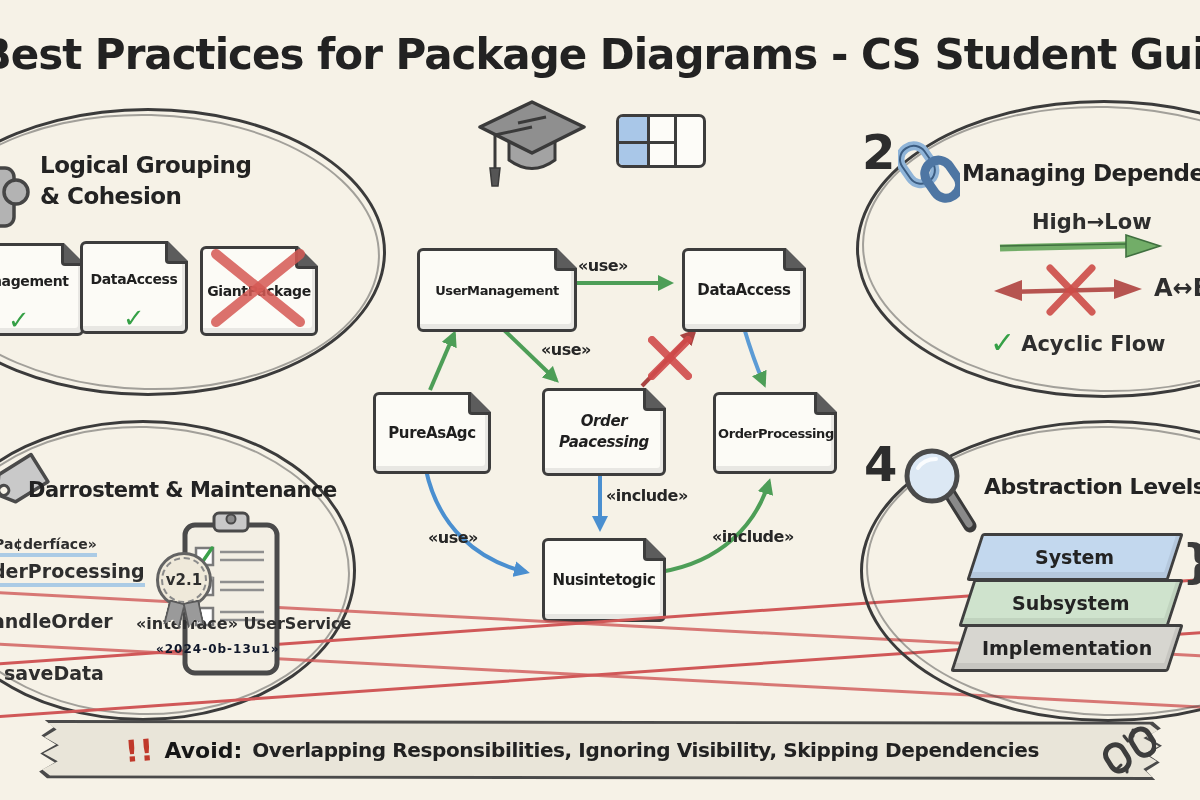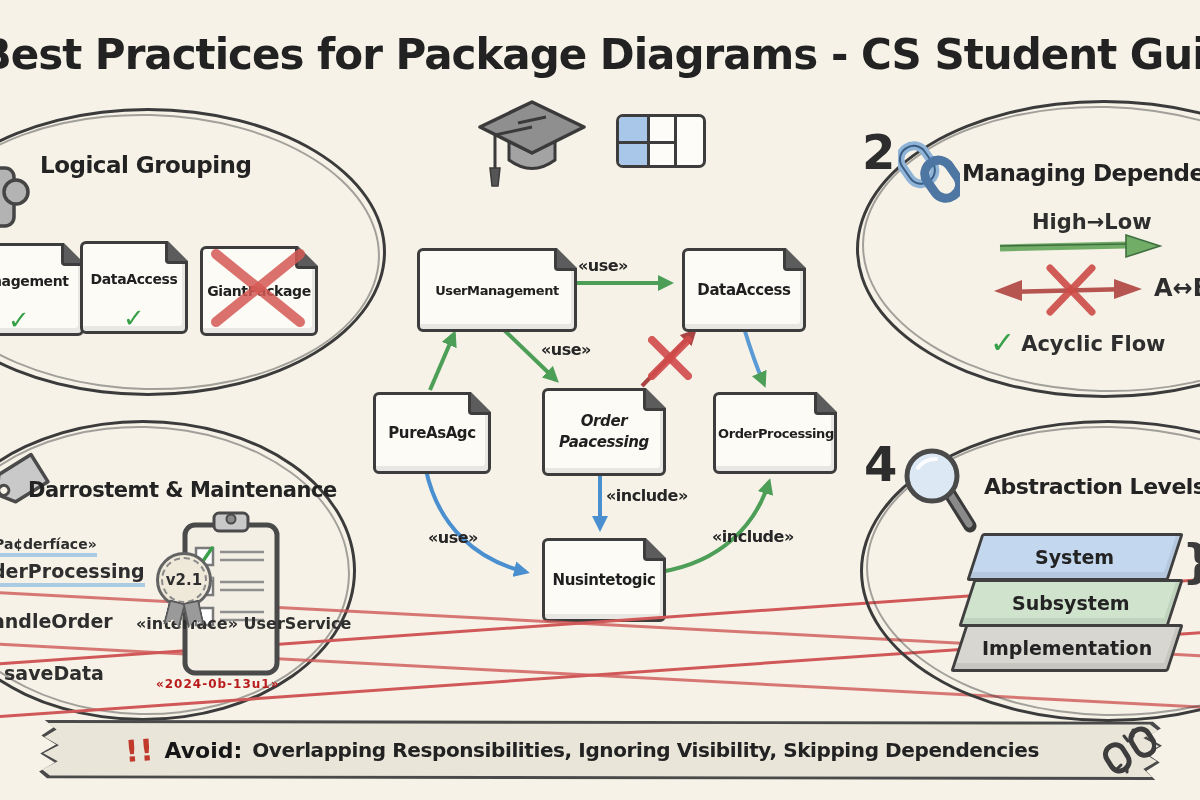--- a/index.html
+++ b/index.html
@@ -95,20 +95,21 @@
   <div class="bubble abs" style="left:-90px;top:108px;width:470px;height:282px;"></div>
 
   <svg class="abs" style="left:-24px;top:148px;" width="80" height="108" viewBox="0 0 80 108">
     <rect x="-20" y="20" width="58" height="58" rx="9" fill="#b3b3b3" stroke="#454545" stroke-width="3.5"></rect>
     <circle cx="40" cy="44" r="12" fill="#b3b3b3" stroke="#454545" stroke-width="3.5"></circle>
     <circle cx="10" cy="82" r="12" fill="#b3b3b3" stroke="#454545" stroke-width="3.5"></circle>
   </svg>
 
   <div class="abs sec-title" style="left:40px;top:150px;width:240px;text-align:left;font-size:23px;line-height:1.35;">
     <div>Logical Grouping</div>
+    <div>&amp; Cohesion</div>
   </div>
 
   <div class="pkg abs" style="left:-46px;top:243px;width:124px;height:87px;">
     <span class="pkg-fold"></span>
     <span class="pkg-label upper" style="font-size:14px;">Management</span>
     <span class="check">✓</span>
   </div>
   <div class="pkg abs" style="left:80px;top:241px;width:102px;height:87px;">
     <span class="pkg-fold"></span>
     <span class="pkg-label upper" style="font-size:14px;">DataAccess</span>
@@ -248,21 +249,21 @@
       <line x1="42" y1="102" x2="86" y2="102"></line>
         <line x1="42" y1="110" x2="86" y2="110"></line>
     </g>
   </svg>
 
   <div id="version-badge" class="abs" style="left:156px;top:552px;">
     <span>v2.1</span>
   </div>
 
   <div class="abs bold nowrap" style="left:136px;top:614px;font-size:16px;">«interface» UserService</div>
-  <div class="abs bold nowrap" style="left:156px;top:642px;font-size:12px;letter-spacing:1px;color:#b91c1c;margin-top:35px;">«2024-0b-13u1»</div>
+  <div class="abs bold nowrap" style="left:156px;top:642px;font-size:12px;letter-spacing:1px;color:#0f172a;">«2024-0b-13u1»</div>
 
   <div class="bubble abs" style="left:860px;top:420px;width:490px;height:296px;"></div>
 
   <div class="abs num-badge" style="left:864px;top:436px;">4</div>
 
   <svg class="abs" style="left:900px;top:444px;" width="82" height="92" viewBox="0 0 82 92">
     <line x1="50" y1="50" x2="70" y2="82" stroke="#3a3a3a" stroke-width="13" stroke-linecap="round"></line>
     <line x1="50" y1="50" x2="69" y2="80" stroke="#8a8a8a" stroke-width="7" stroke-linecap="round"></line>
     <circle cx="32" cy="32" r="25" fill="#dce8f4" stroke="#4a4a4a" stroke-width="5"></circle>
     <path d="M18,24 q6,-9 18,-9" fill="none" stroke="#ffffff" stroke-width="4" opacity=".85" stroke-linecap="round"></path>

